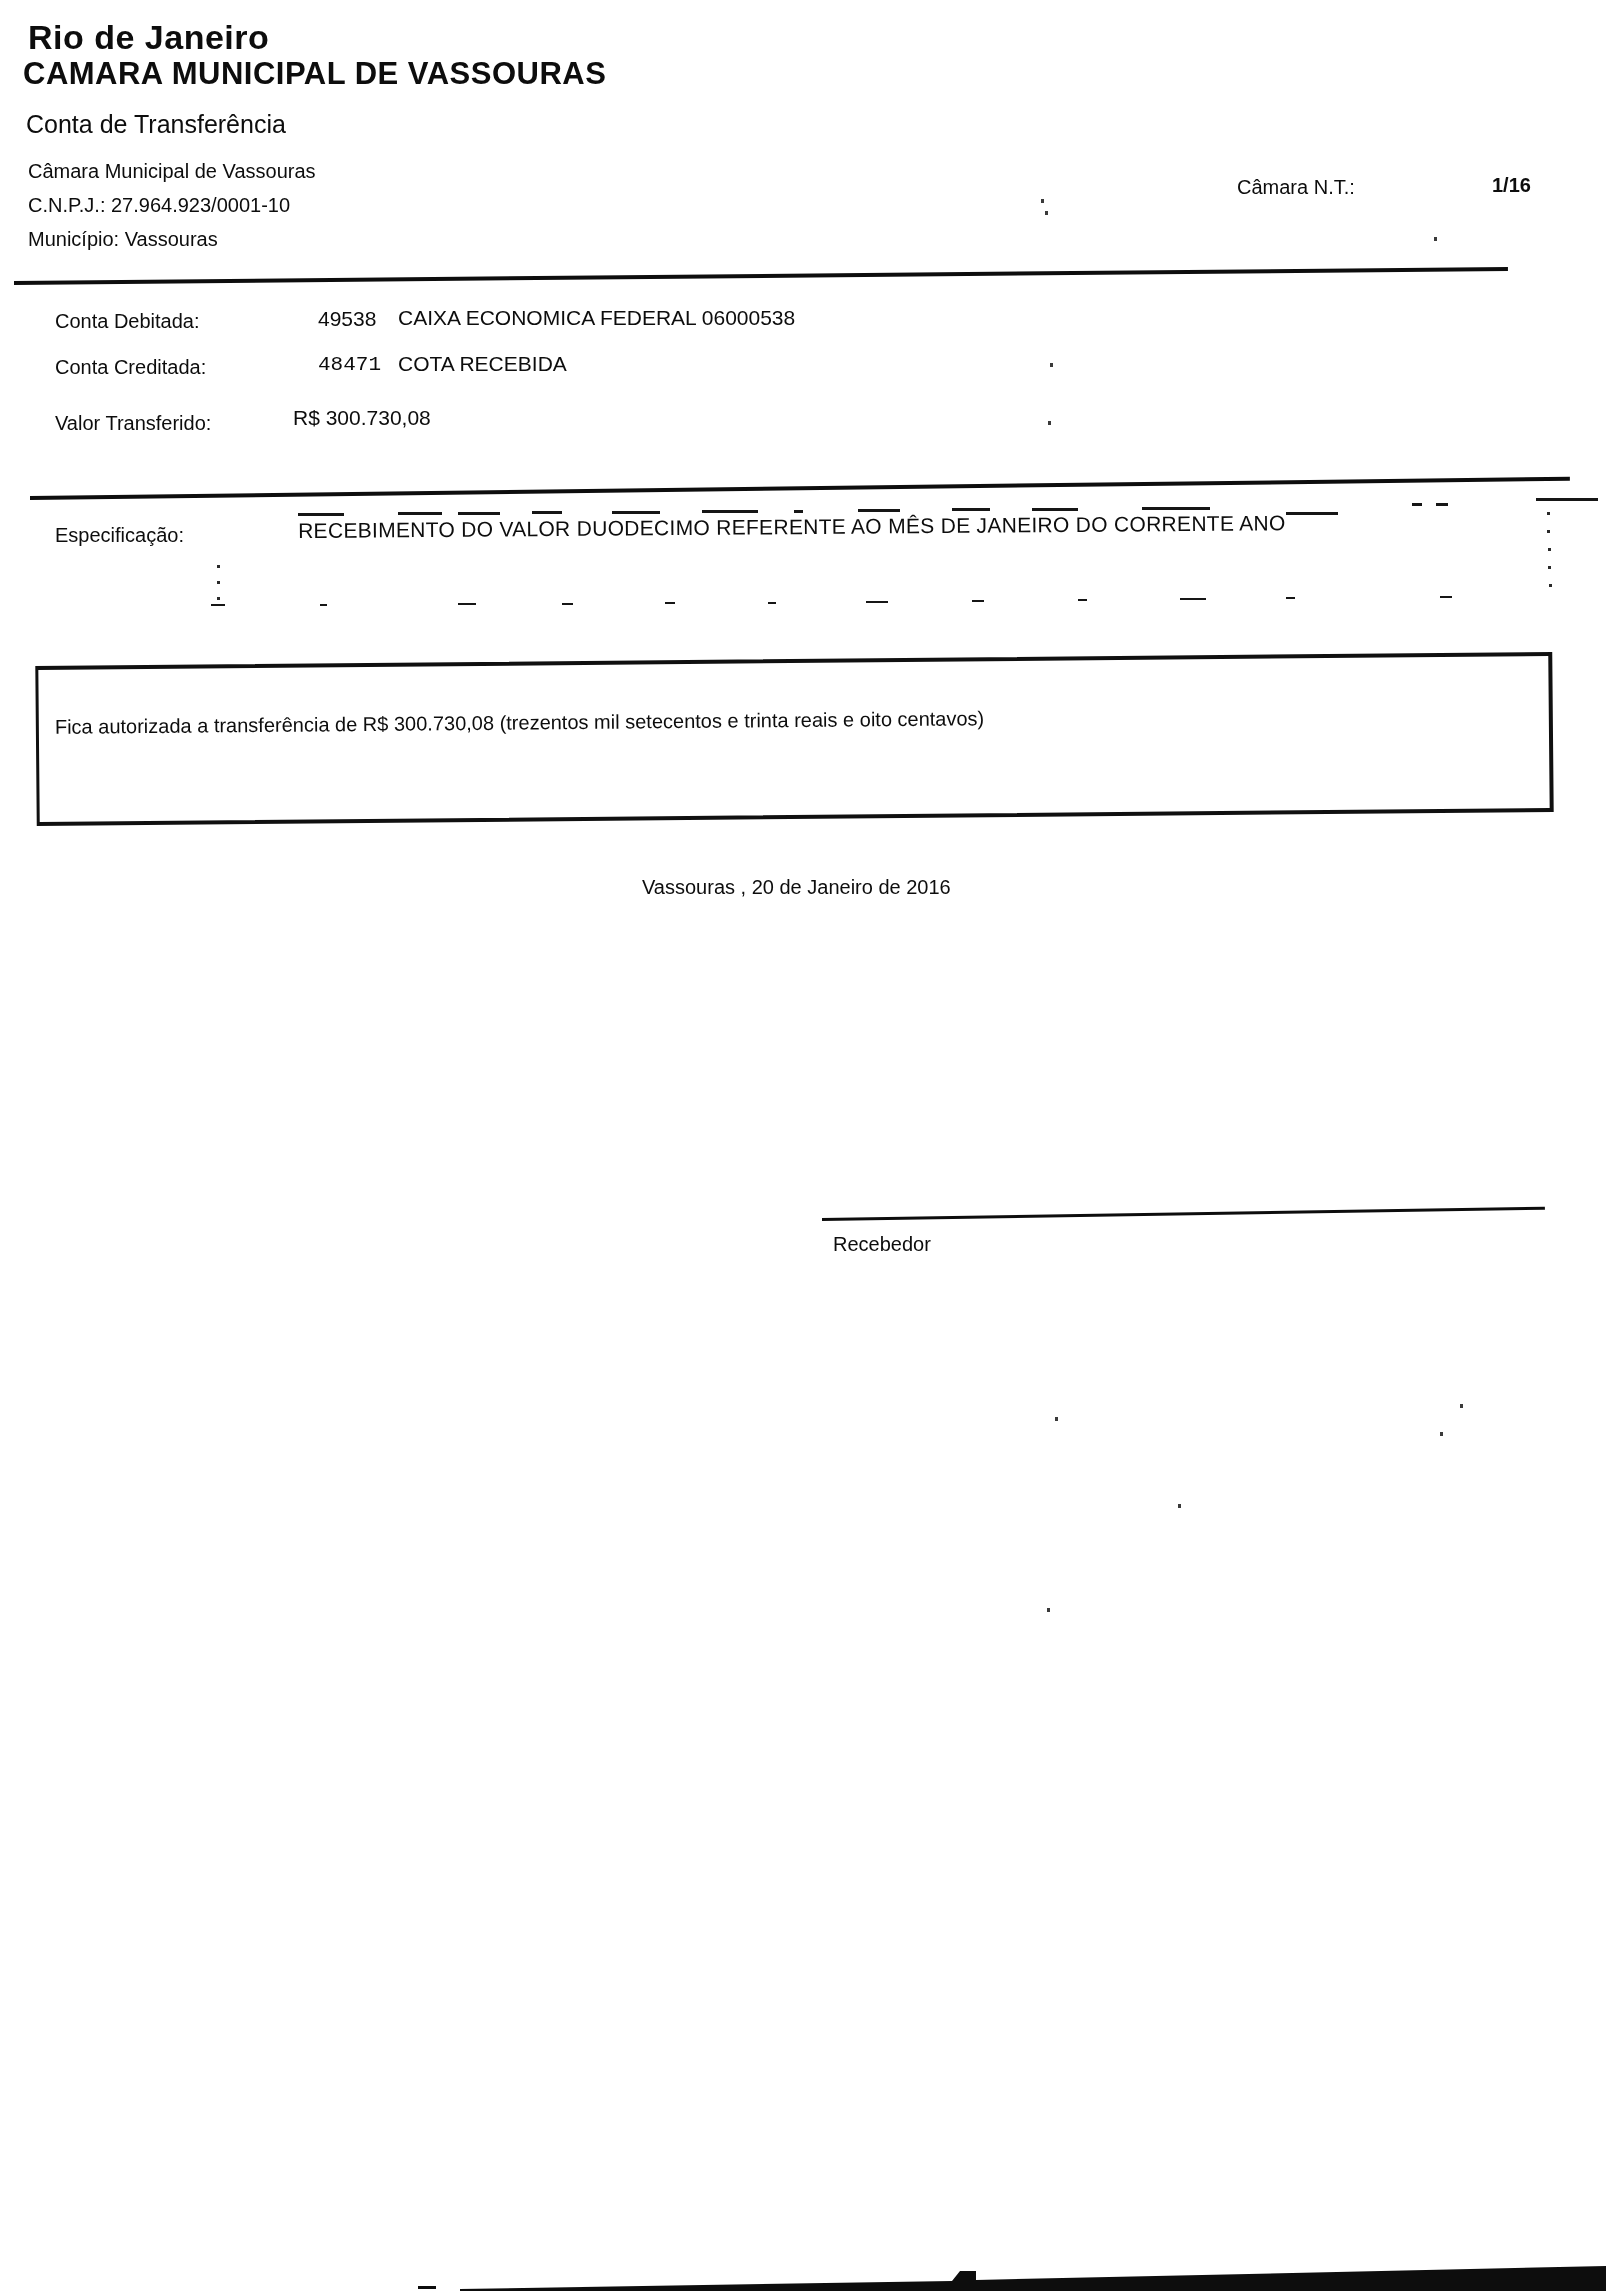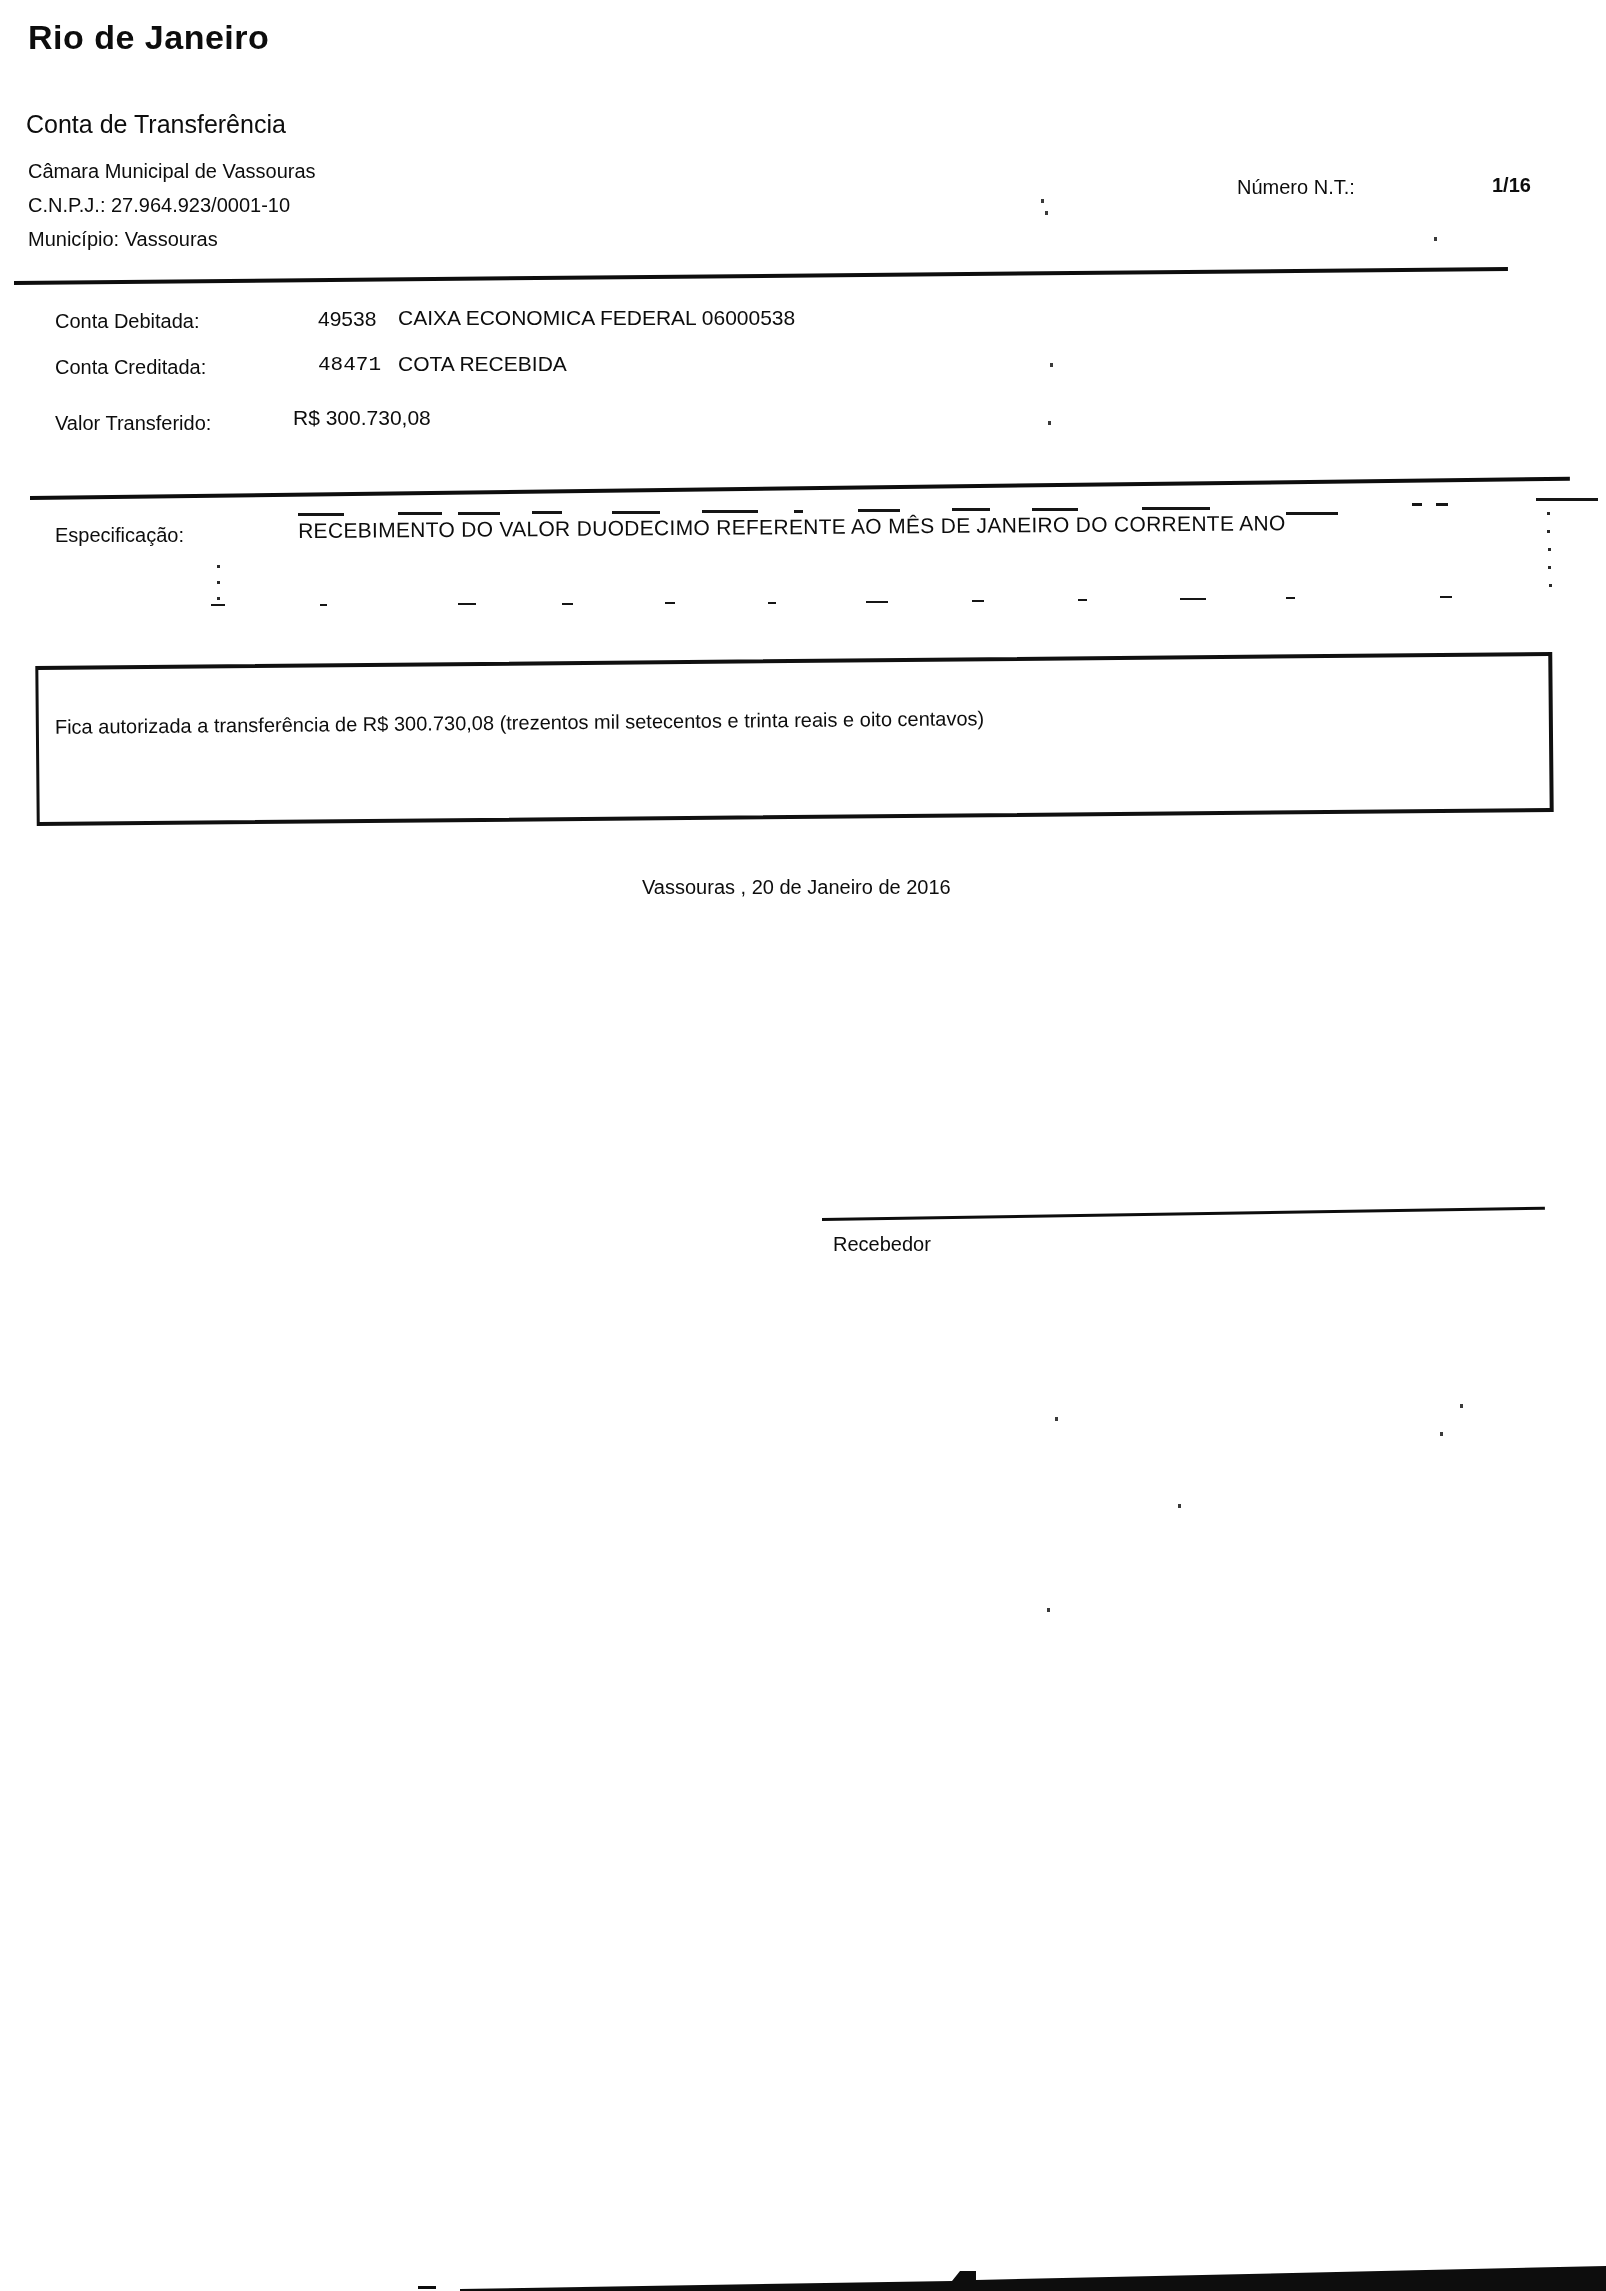--- a/index.html
+++ b/index.html
@@ -45,27 +45,28 @@
   .sigline{left:822px;top:1218px;width:723px;height:3px;transform:rotate(-0.9deg);transform-origin:left center;}
   .siglabel{left:833px;top:1233px;font-size:20px;}
   .bottombar{position:absolute;left:0;top:0;width:1606px;height:2291px;pointer-events:none;}
 </style>
 </head>
 <body>
 
 <div class="page">
 
   <div class="abs b h-state">Rio de Janeiro</div>
+  <div class="abs b h-entity">CAMARA MUNICIPAL DE VASSOURAS</div>
   <div class="abs h-doctype">Conta de Transferência</div>
 
   <div class="abs h-org">Câmara Municipal de Vassouras</div>
   <div class="abs h-cnpj">C.N.P.J.: 27.964.923/0001-10</div>
   <div class="abs h-mun">Município: Vassouras</div>
 
-  <div class="abs h-ntlabel">Número N.T.:</div>
+  <div class="abs h-ntlabel">Câmara N.T.:</div>
   <div class="abs b h-ntvalue">1/16</div>
 
   <div class="rule" style="left:14px;top:281px;width:1494px;height:4px;transform:rotate(-0.54deg);transform-origin:left center;"></div>
 
   <div class="abs lbl r1l">Conta Debitada:</div>
   <div class="abs val r1c">49538</div>
   <div class="abs val r1d">CAIXA ECONOMICA FEDERAL 06000538</div>
 
   <div class="abs lbl r2l">Conta Creditada:</div>
   <div class="abs val r2c">48471</div>

